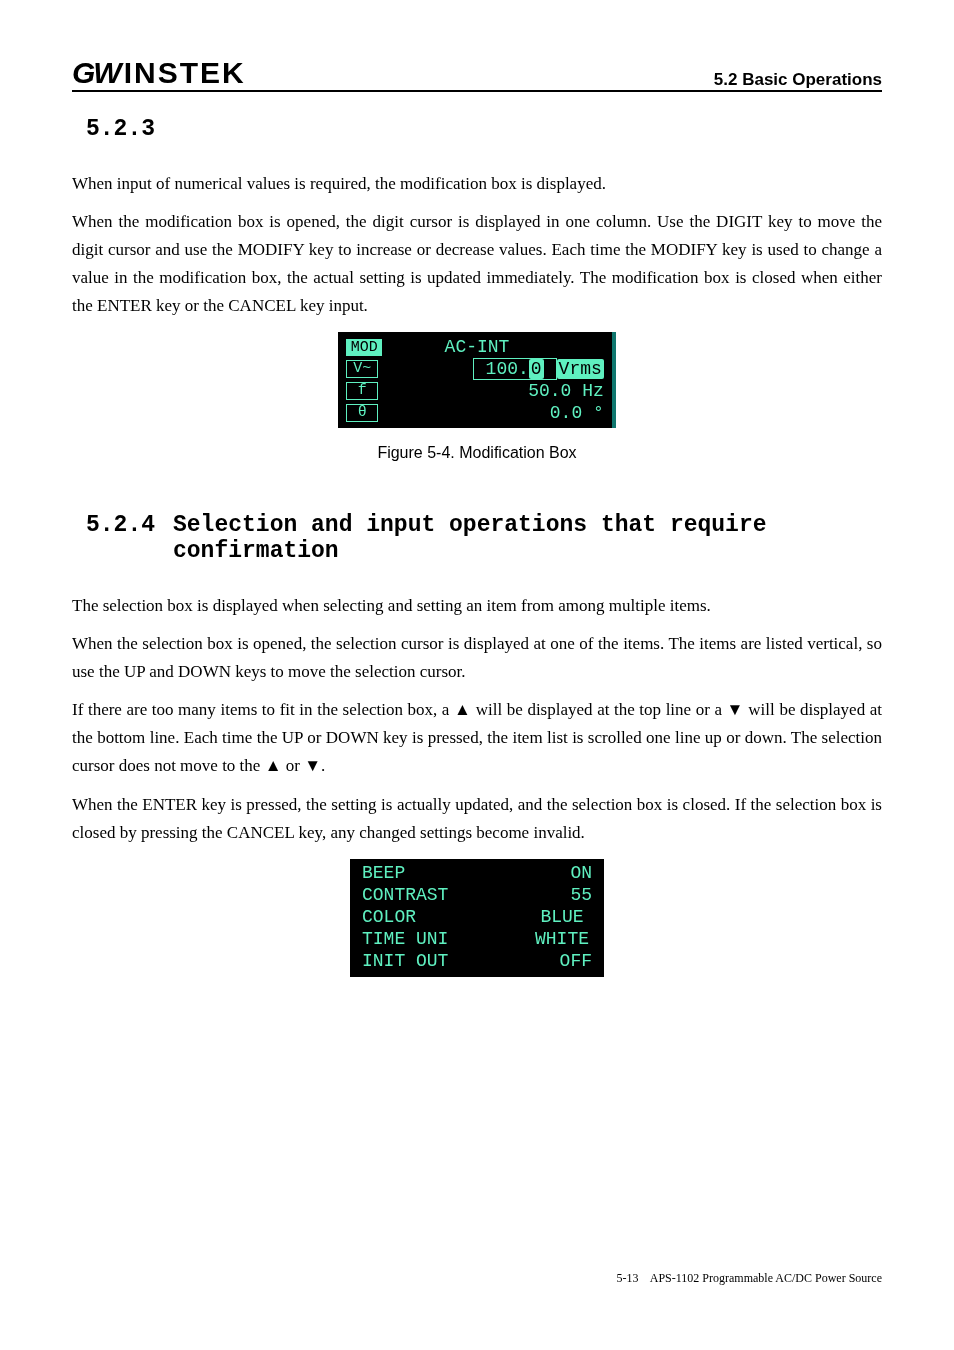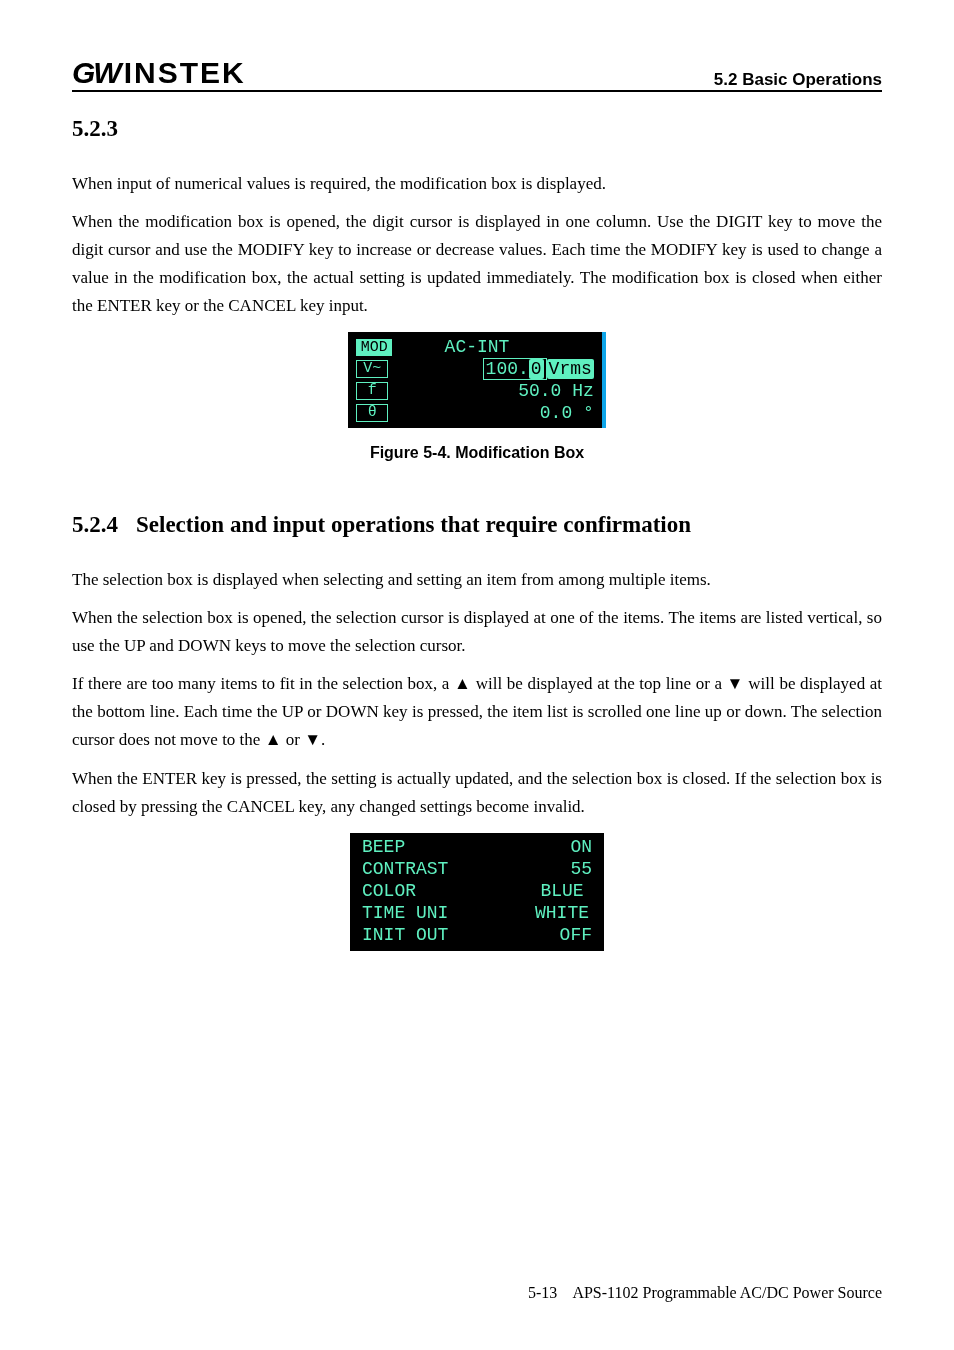--- a/index.html
+++ b/index.html
@@ -30,53 +30,53 @@
     align-items: baseline;
   }
   .logo .gw { font-style: italic; letter-spacing: -2px; margin-right:4px; }
   .logo .instek { letter-spacing: 2px; }
   .header-right {
     font-family: Arial, sans-serif;
     font-weight: 700;
     font-size: 17px;
   }
   .section-heading {
-    font-family: Liberation Serif, serif;
+    font-family: Liberation Mono, monospace;
     font-weight: 700;
     font-size: 23px;
-    margin: 0 0 28px 0;
+    margin: 0 0 28px 14px;
     display: flex;
     gap: 18px;
   }
   .para {
     font-size: 17px;
     line-height: 1.65;
     margin: 0 0 10px 0;
     text-align: justify;
   }
   .fig-wrap {
     text-align: center;
     margin: 12px 0 50px 0;
   }
   .fig-caption {
     font-family: Arial, sans-serif;
-    font-weight: 700;
+    font-weight: 400;
     font-size: 16px;
     margin-top: 16px;
   }
   .lcd {
     display: inline-block;
     background: #000;
     padding: 4px 8px 4px 4px;
     font-family: "Courier New", monospace;
     font-size: 18px;
     color: #5ff0c0;
     line-height: 1.15;
     border-left: 4px solid #000;
-    border-right: 4px solid #0ea5e9;
+    border-right: 4px solid #0f766e;
   }
   .lcd .row { display:flex; align-items:center; height:22px; }
   .lcd .tag {
     display:inline-block;
     min-width: 32px;
     text-align:center;
     margin-right: 8px;
     font-size: 15px;
     padding: 0 2px;
   }
@@ -89,43 +89,43 @@
     border:1px solid #5ff0c0;
     box-sizing:border-box;
     line-height: 16px;
   }
   .lcd .val { flex:1; text-align:right; white-space:pre; }
   .lcd .pill {
     background:#5ff0c0; color:#000; padding:0 2px; border-radius:2px;
   }
   .lcd .boxed {
     border: 1px solid #5ff0c0;
-    padding: 0 2px;
+    padding: 0 12px;
   }
   .lcd2 {
     display:inline-block;
     background:#000;
     padding: 4px 8px 4px 8px;
     font-family:"Courier New", monospace;
     font-size: 18px;
     color:#5ff0c0;
     line-height:1.2;
     border-left: 4px solid #000;
     border-right: 4px solid #000;
     text-align:left;
     min-width: 230px;
   }
   .lcd2 .row { display:flex; justify-content:space-between; height:22px; align-items:center;gap:20px; }
   .tri-up::before { content: "\25B2"; }
   .tri-down::before { content: "\25BC"; }
   .footer {
     position:absolute;
-    bottom: 48px;
+    bottom: 64px;
     right: 72px;
-    font-size: 16px;
+    font-size: 12px;
   }
 </style>
 </head>
 <body>
 
 <div class="header-row">
   <div class="logo">
     <span class="gw">GW</span>
     <span class="instek">INSTEK</span>
   </div>

